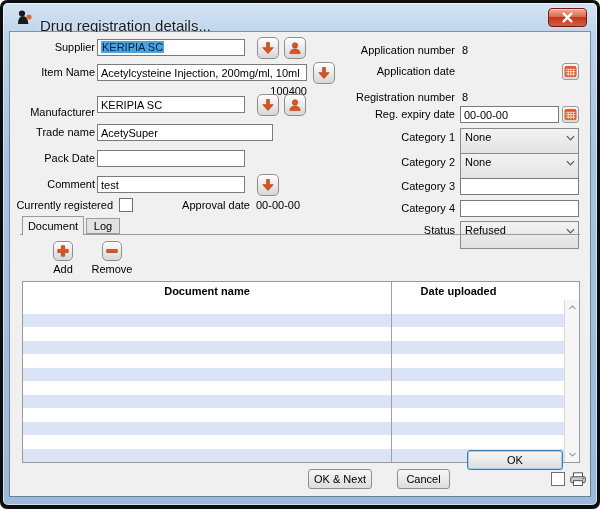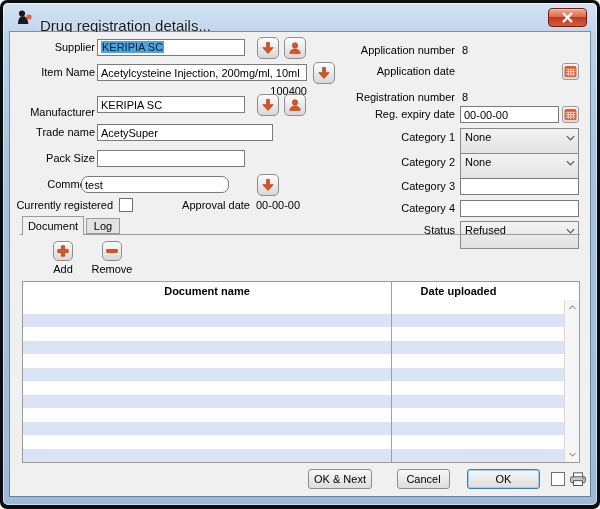--- a/index.html
+++ b/index.html
@@ -116,25 +116,25 @@
     <div class="iconbtn" style="left:274px;top:62px;">
       <svg width="14" height="14" viewBox="0 0 14 14">
         <circle cx="7" cy="4.4" r="2.7" fill="#dd5423" stroke="#a63c13" stroke-width="0.6"></circle>
         <path d="M1.8 12.6 C1.8 9.6 4 7.9 7 7.9 C10 7.9 12.2 9.6 12.2 12.6 Z" fill="#dd5423" stroke="#a63c13" stroke-width="0.6"></path>
       </svg>
     </div>
 
     <div class="lbl" style="left:0;top:92px;width:85px;">Trade name</div>
     <input class="tfield" style="left: 87px; top: 92px; width: 176px;" value="AcetySuper">
 
-    <div class="lbl" style="left:0;top:118px;width:85px;">Pack Size</div>
+    <div class="lbl" style="left:0;top:118px;width:85px;">Pack Date</div>
     <input class="tfield" style="left: 87px; top: 118px; width: 148px;" value="">
 
     <div class="lbl" style="left:0;top:144px;width:85px;">Comment</div>
-    <input class="tfield" style="left: 71px; top: 144px; width: 148px; border-radius: 7px;" value="test">
+    <input class="tfield" style="left: 87px; top: 144px; width: 148px;" value="test">
     <div class="iconbtn" style="left:247px;top:142px;">
       <svg width="14" height="14" viewBox="0 0 14 14">
         <path d="M5.6 1.5 H8.4 V6.7 H12.2 L7 12.5 L1.8 6.7 H5.6 Z" fill="#dd5423" stroke="#a63c13" stroke-width="0.7"></path>
       </svg>
     </div>
 
     <div class="lbl" style="left:0;top:165px;width:103px;">Currently registered</div>
     <div class="checkbox" style="left:109px;top:166px;"></div>
     <div class="lbl" style="left:155px;top:165px;width:85px;">Approval date</div>
     <div class="val" style="left:246px;top:165px;">00-00-00</div>
@@ -238,21 +238,21 @@
         <div class="varrow" style="bottom:0;">
           <svg width="9" height="7" viewBox="0 0 12 8">
               <polyline points="2,2 6,6 10,2" fill="none" stroke="#8a8a8a" stroke-width="1.4"></polyline>
             </svg>
         </div>
       </div>
     </div>
 
     <div class="pushbtn" style="left:298px;top:437px;width:64px;">OK &amp; Next</div>
     <div class="pushbtn" style="left:387px;top:437px;width:53px;">Cancel</div>
-    <div class="pushbtn default" style="left:457px;top:437px;width:73px;">OK</div>
+    <div class="pushbtn default" style="left:457px;top:418px;width:96px;">OK</div>
     <div class="checkbox" style="left:541px;top:440px;"></div>
     <svg style="position:absolute;left:559px;top:438px;" width="18" height="18" viewBox="0 0 16 16">
       <rect x="4" y="2.5" width="8" height="4.2" fill="#ffffff" stroke="#4a4a4a" stroke-width="0.8"></rect>
       <rect x="1.5" y="6" width="13" height="5.2" rx="1" fill="#c9c9c9" stroke="#4a4a4a" stroke-width="0.8"></rect>
       <rect x="4" y="9.5" width="8" height="4.3" fill="#ffffff" stroke="#4a4a4a" stroke-width="0.8"></rect>
       <circle cx="12.6" cy="7.6" r="0.7" fill="#3c7a3c"></circle>
     </svg>
   </div>
 </div>
 

